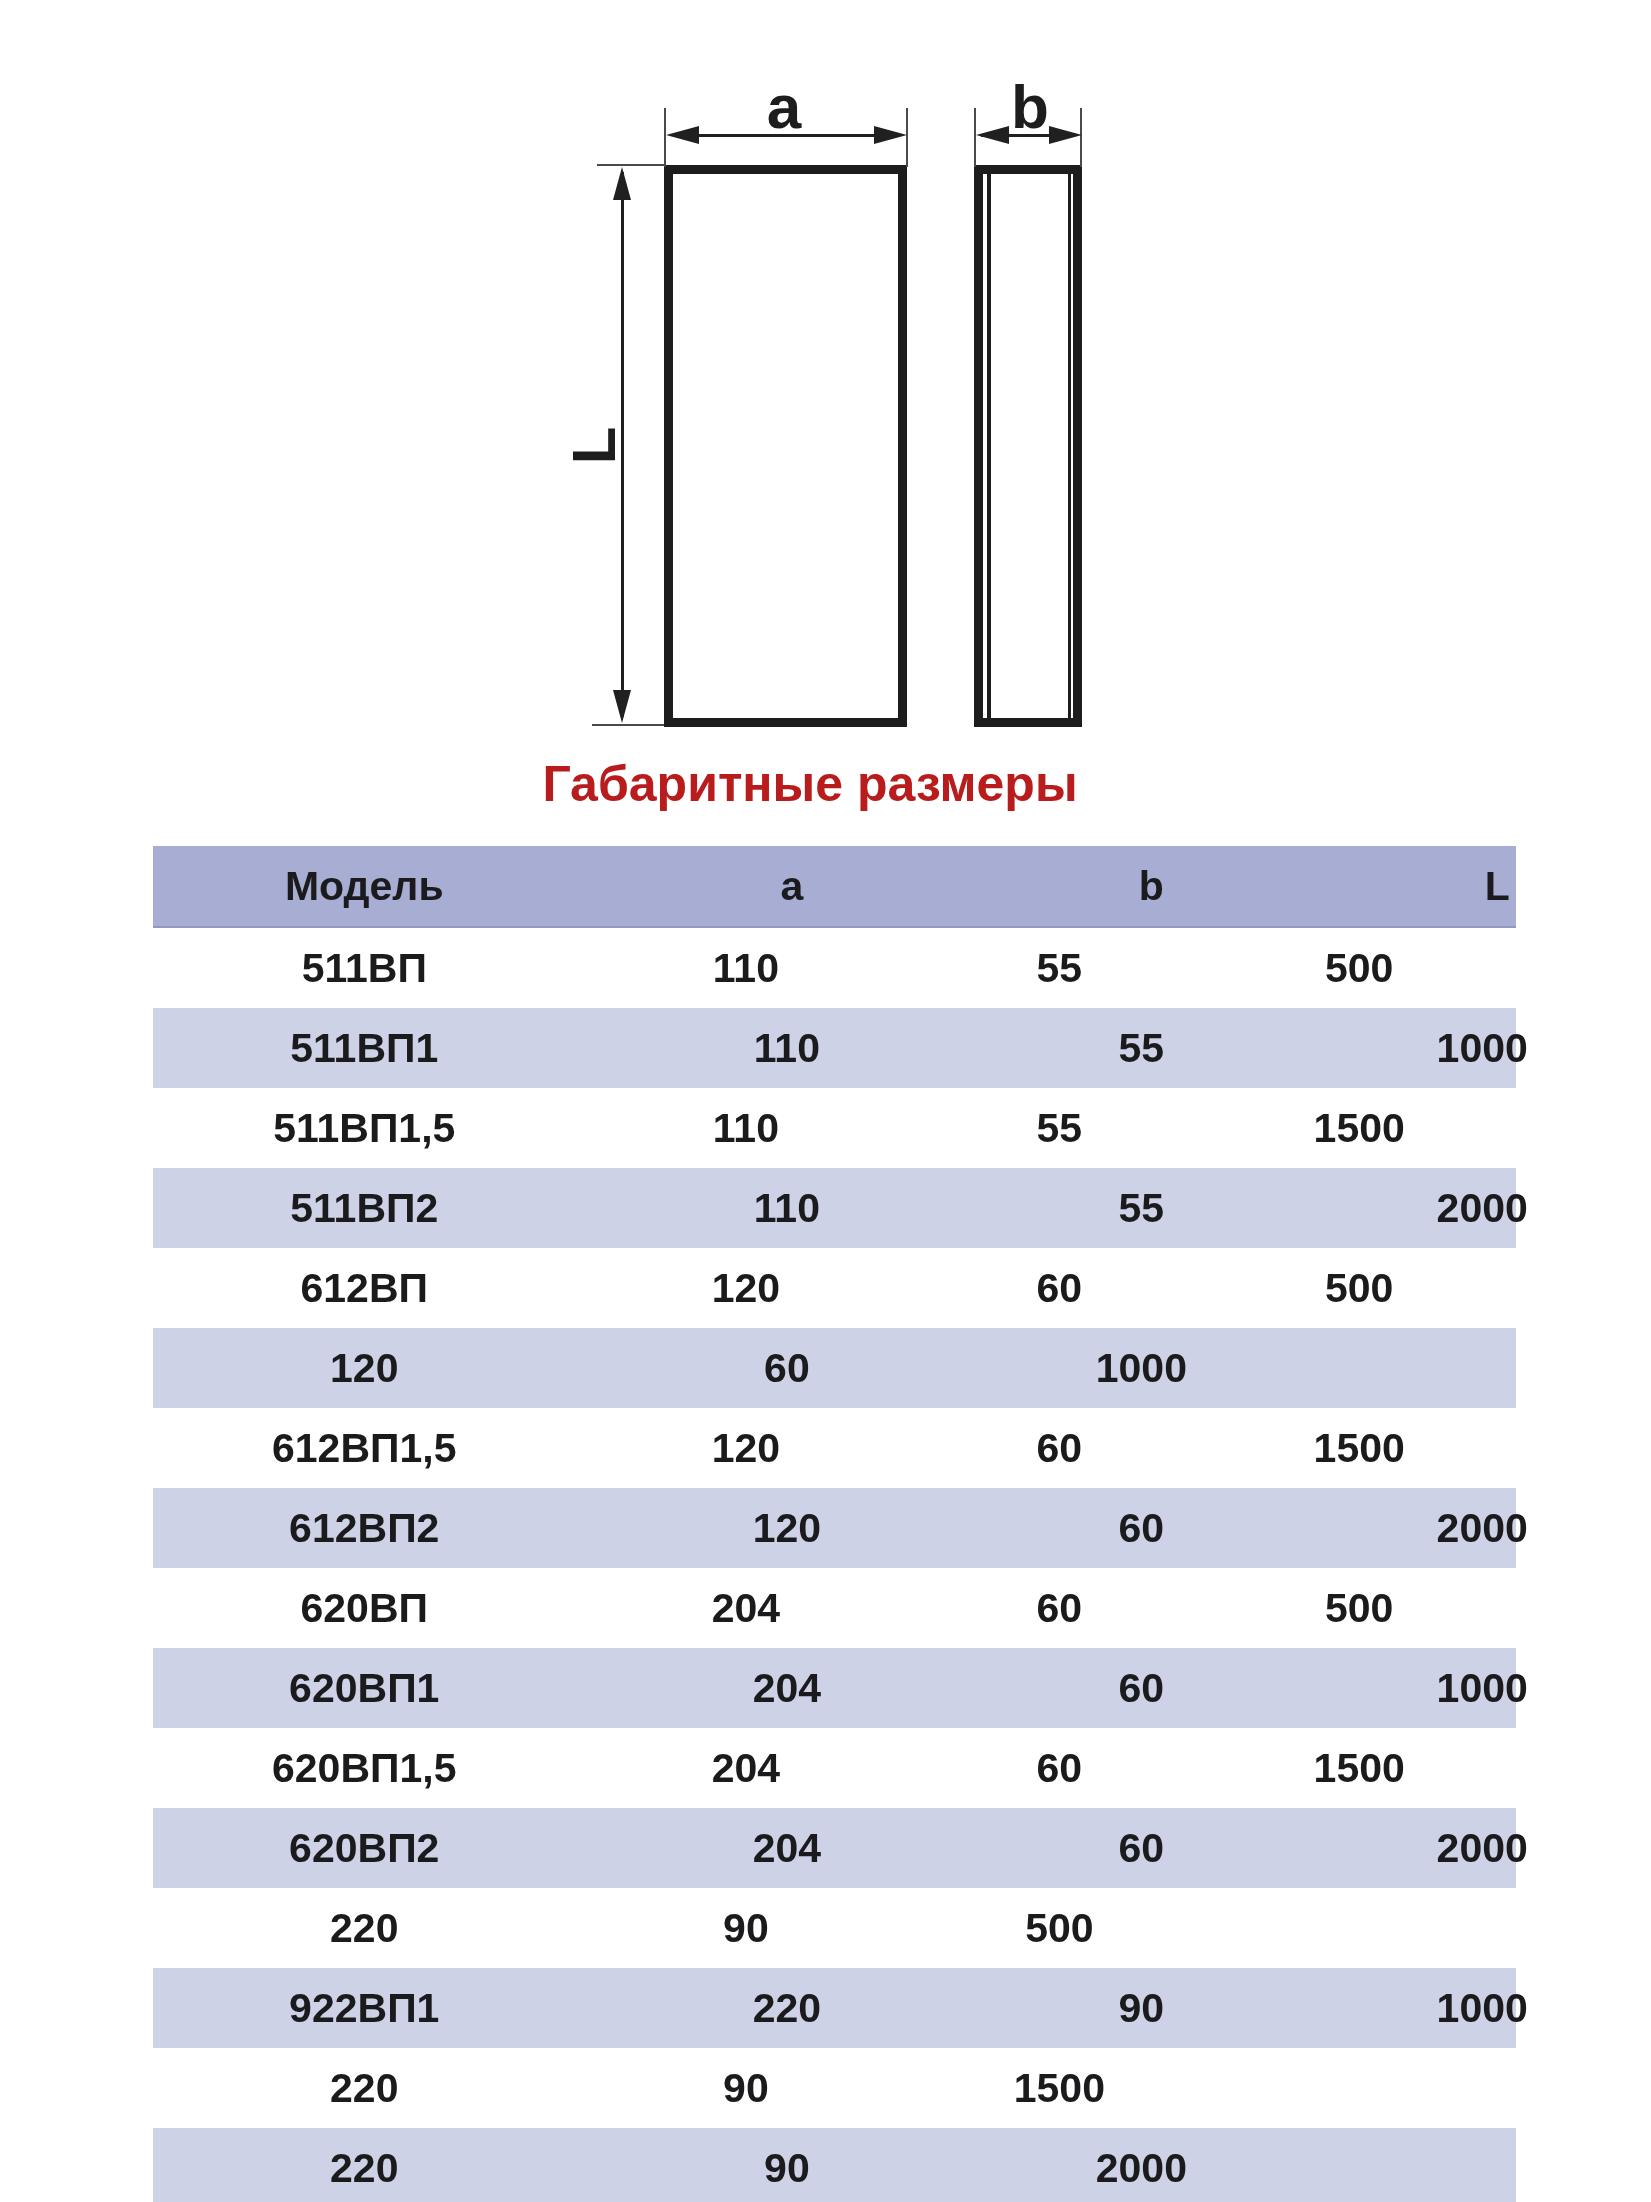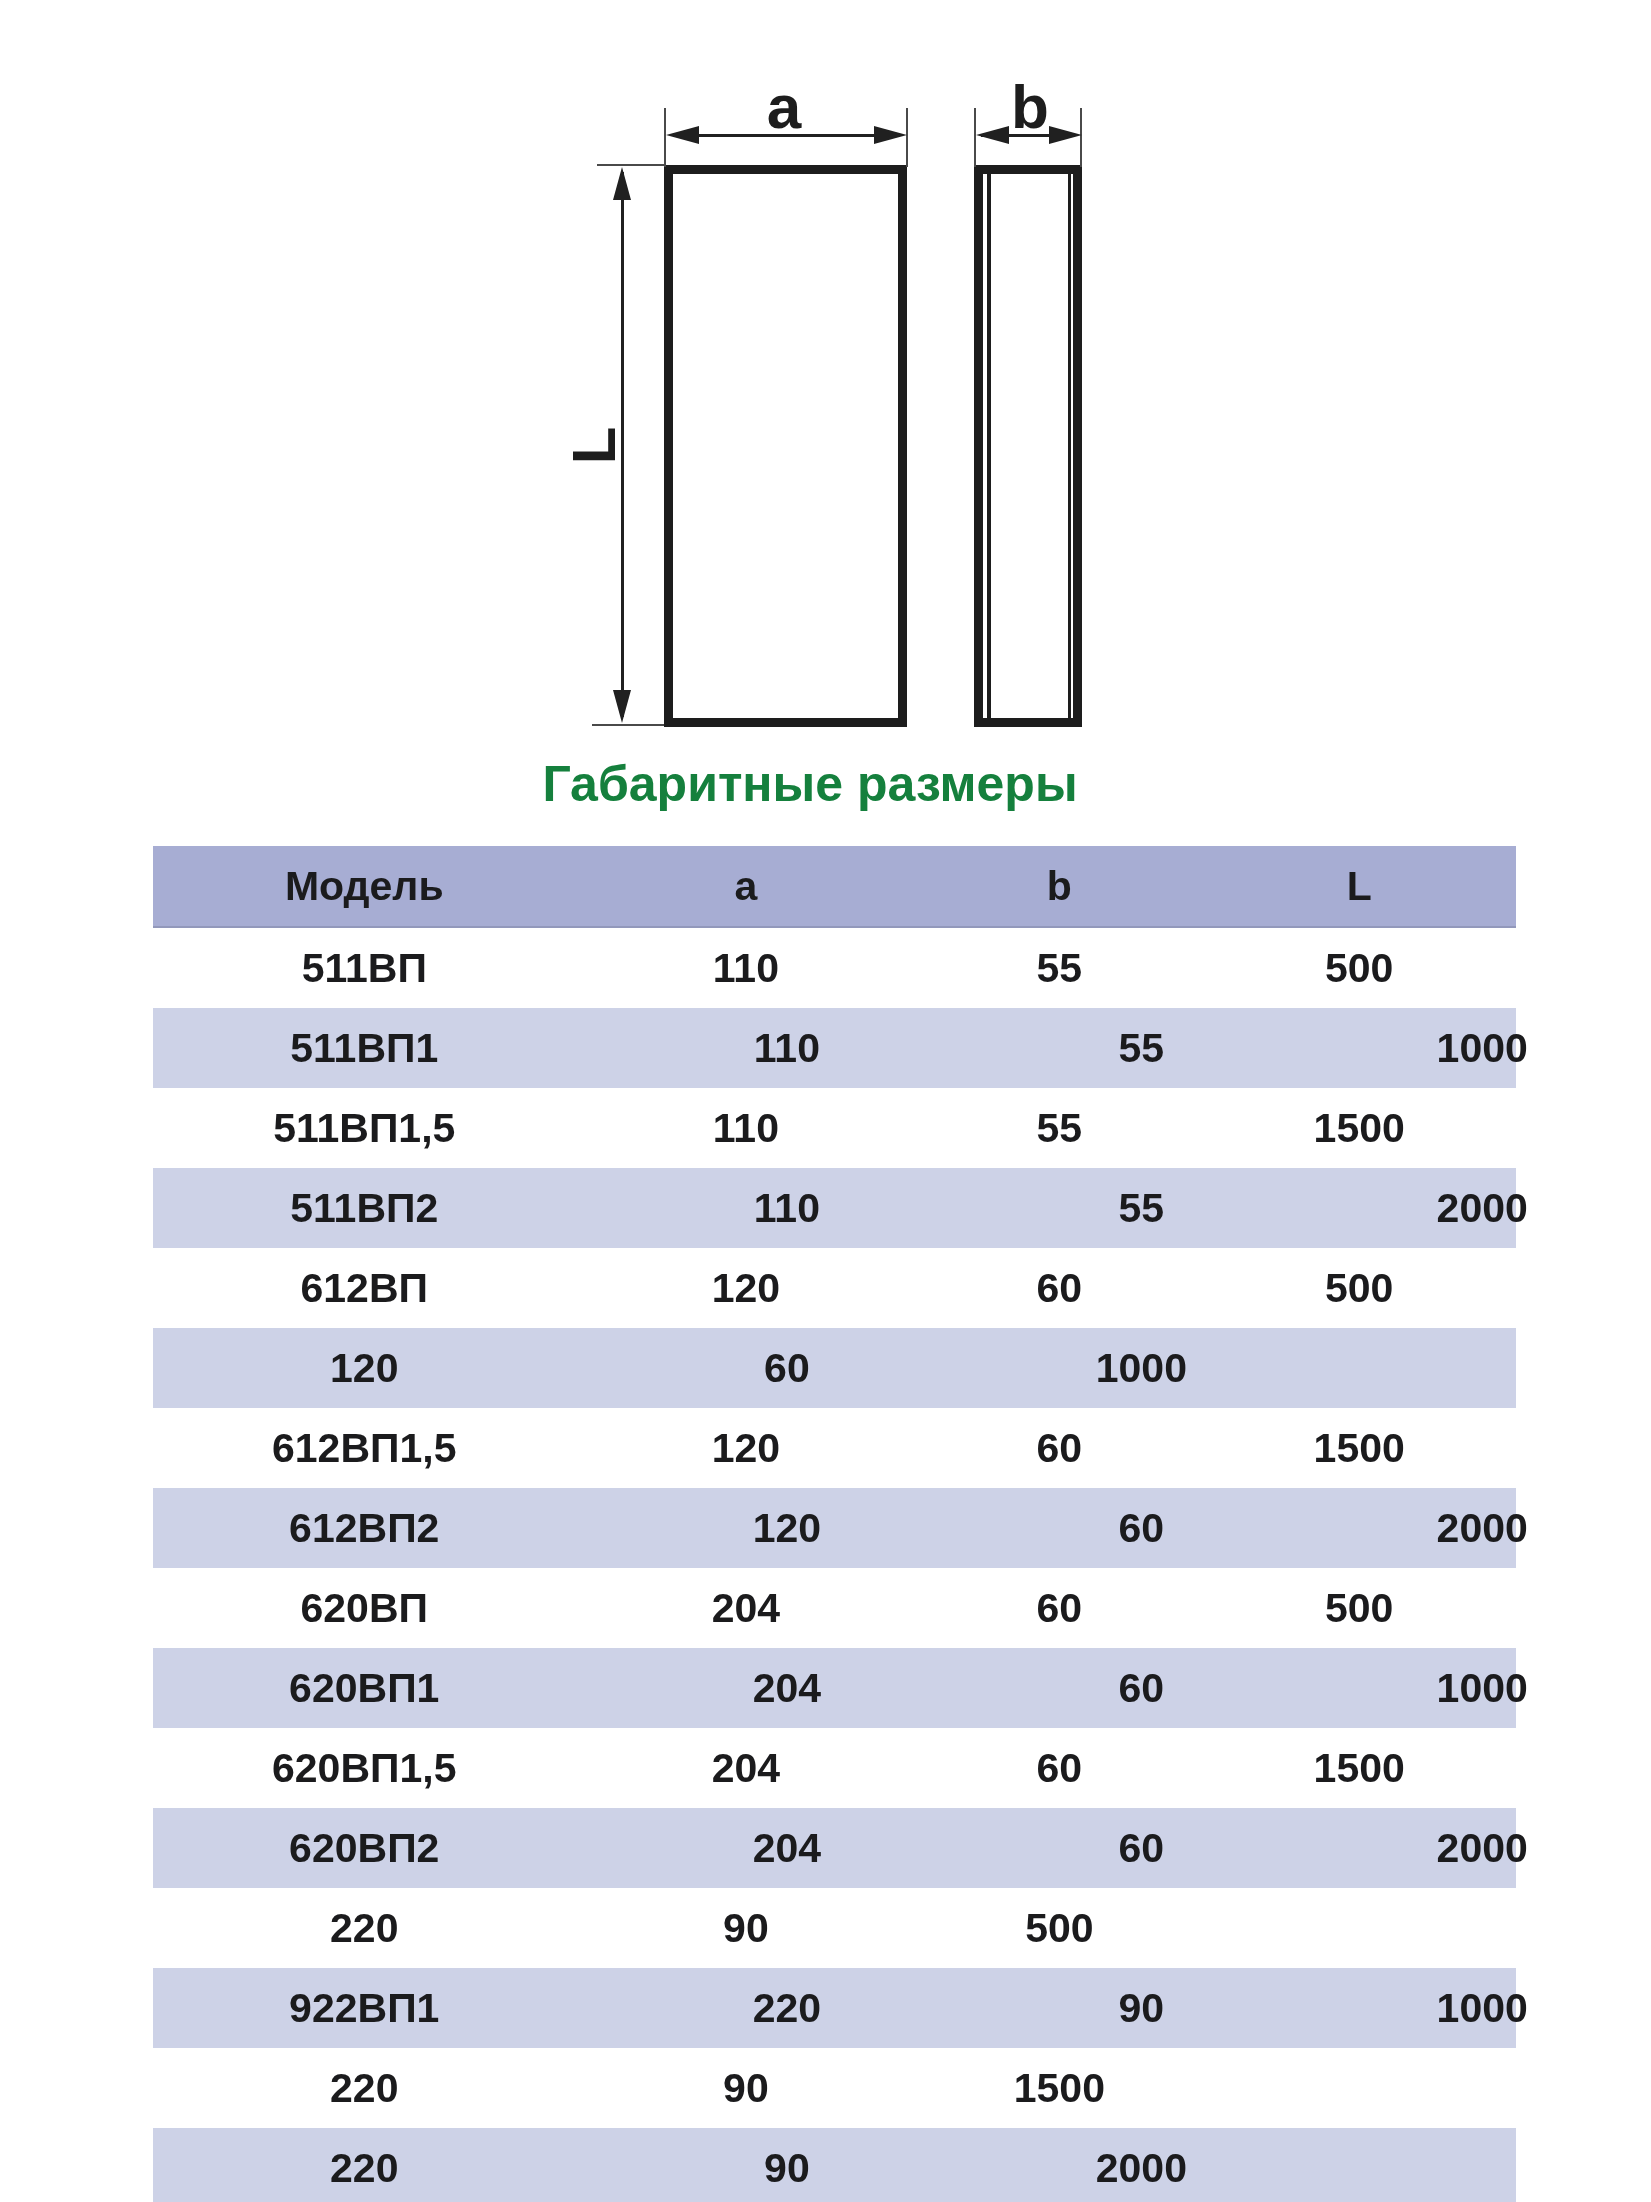--- a/index.html
+++ b/index.html
@@ -40,35 +40,36 @@
   #label-l{
     left:564px;top:416px;width:59px;height:59px;
     display:flex;align-items:center;justify-content:center;
     transform:rotate(-90deg);
   }
 
   
   #caption{
     left:0;top:755px;width:1620px;
     text-align:center;
-    font-size:50px;font-weight:700;color:#15803d;
+    font-size:50px;font-weight:700;color:#b91c1c;
   }
 
   
   #dim-table{left:153px;top:846px;width:1363px;}
   .trow{
     display:grid;
     grid-template-columns:31% 25% 21% 23%;
     align-items:center;
     width:100%;
   }
   .trow > div{text-align:center;font-size:41px;font-weight:700;color:var(--text,#1b1b1d);}
   #thead{
     height:80px;background:var(--header-bg,#a7add3);
     border-bottom:2.6px solid #9298bb;
+    gap:46px;
   }
   .data-row{height:80px;background:#ffffff;}
   .data-row.alt{background:var(--row-alt-bg,#cdd2e7);gap:41px;}
 </style>
 </head>
 <body>
 
 <div class="abs">
 
   <div class="abs rect" id="front-rect"></div>

